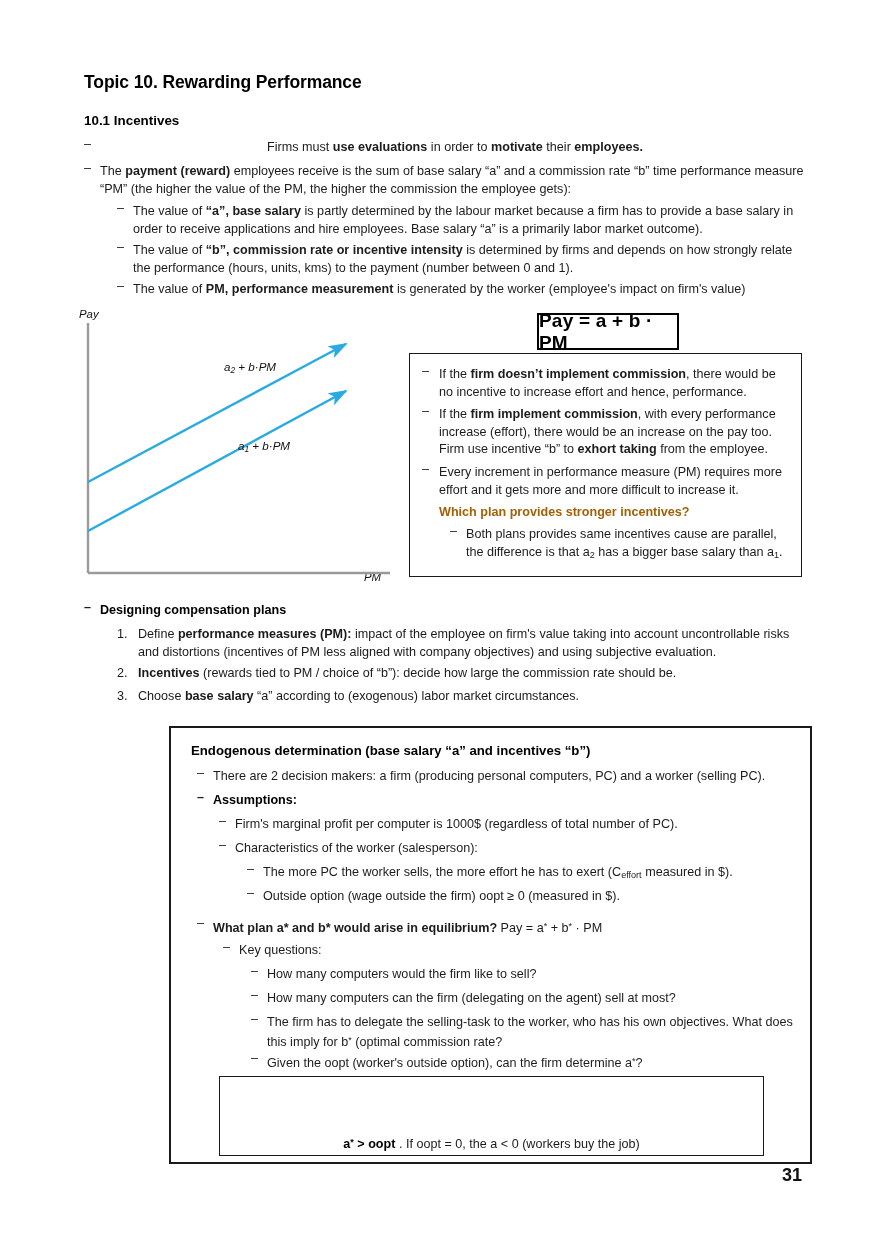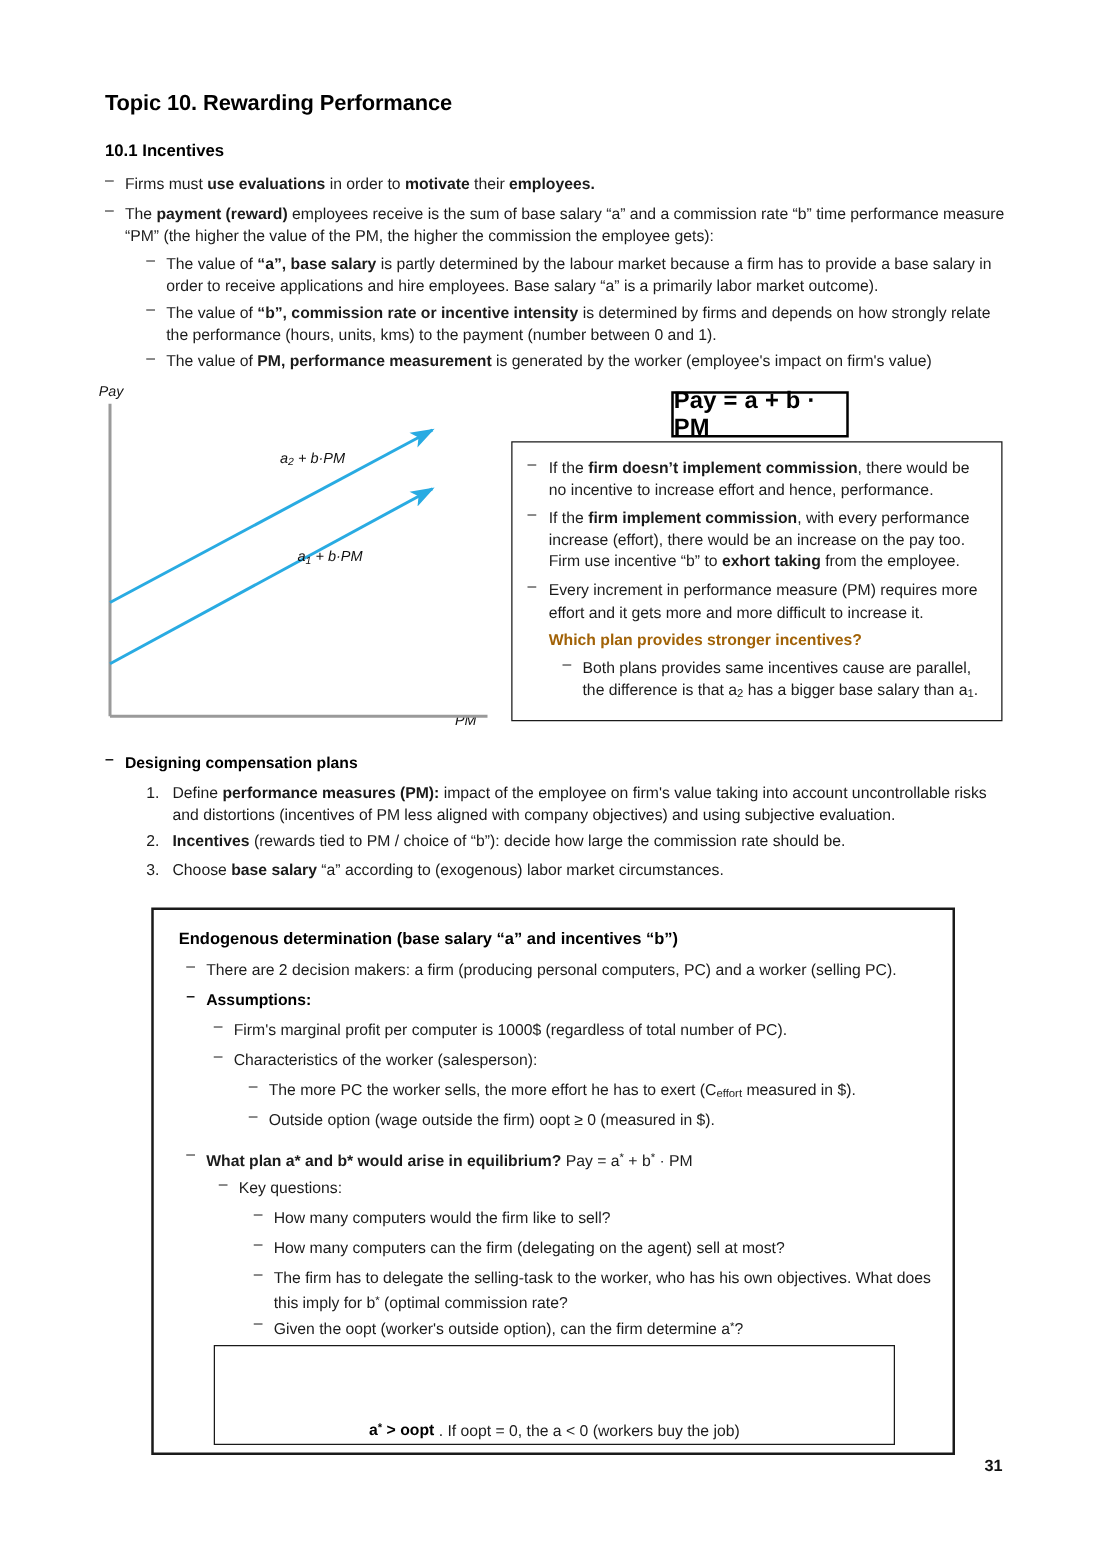--- a/index.html
+++ b/index.html
@@ -110,43 +110,43 @@
     font-size: 19px;
     font-weight: bold;
     color: #000;
     letter-spacing: 0.2px;
   }
   .outline-box {
     position: absolute;
     border: 1.4px solid #1a1a1a;
     background: #fff;
   }
-  .outline-box.thick { border-width: 2.2px; }
+  .outline-box.thick { border-width: 2.2px; margin-left: 48px; }
 
   .page-no {
     position: absolute;
     right: 78px;
     top: 1165px;
-    font-size: 13px;
+    font-size: 18px;
     font-weight: bold;
     color: #111;
   }
 </style>
 </head>
 <body>
 
 <div id="page">
 
   <div class="h1" style="left:84px; top:72px;">Topic 10. Rewarding Performance</div>
 
   <div class="h2" style="left:84px; top:113px;">10.1 Incentives</div>
 
   <div class="bullet" style="left:84px; top:139px; width:726px;">
     <span class="dash">–</span>
-    <span class="btxt" style="margin-left:16px;">Firms must <b>use evaluations</b> in order to <b>motivate</b> their <b>employees.</b></span>
+    <span class="btxt" style="margin-left:16px;text-align:center;">Firms must <b>use evaluations</b> in order to <b>motivate</b> their <b>employees.</b></span>
   </div>
 
   <div class="bullet" style="left:84px; top:163px; width:726px;">
     <span class="dash">–</span>
     <span class="btxt" style="margin-left:16px;">The <b>payment (reward)</b> employees receive is the sum of base salary “a” and a commission rate “b” time performance measure “PM” (the higher the value of the PM, the higher the commission the employee gets):</span>
   </div>
 
   <div class="bullet" style="left:117px; top:203px; width:690px;">
     <span class="dash">–</span>
     <span class="btxt" style="margin-left:16px;">The value of <b>“a”, base salary</b> is partly determined by the labour market because a firm has to provide a base salary in order to receive applications and hire employees. Base salary “a” is a primarily labor market outcome).</span>

